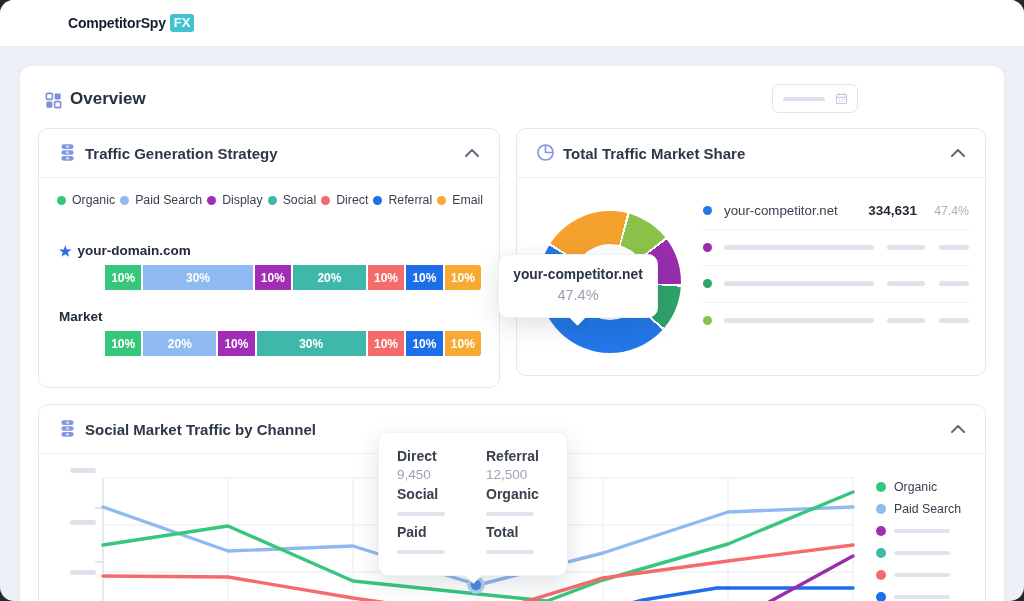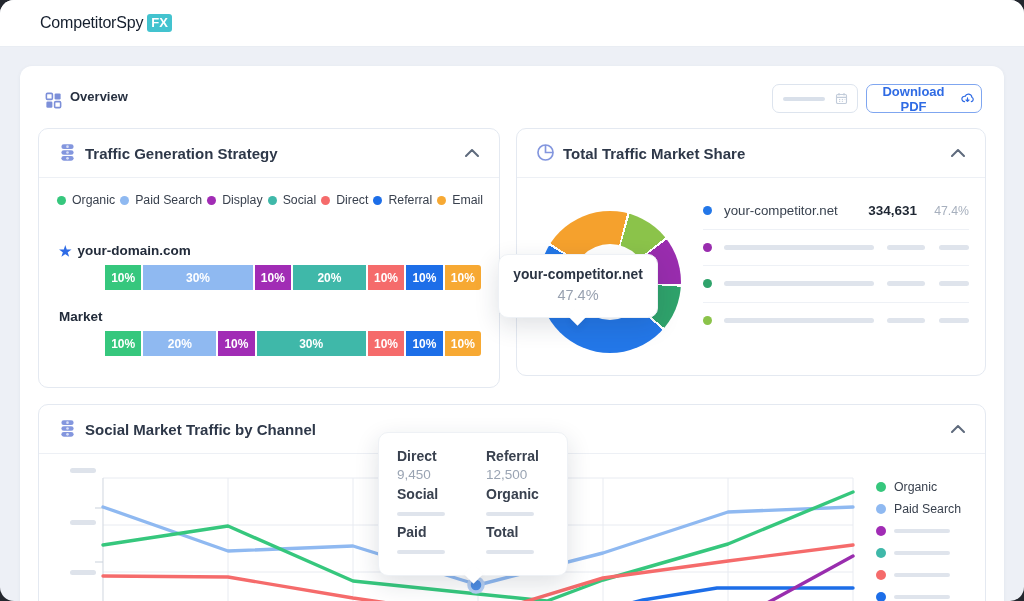--- a/index.html
+++ b/index.html
@@ -1,25 +1,25 @@
 <!DOCTYPE html>
 <html><head>
 <meta charset="utf-8">
 <style>
   html,body{margin:0;padding:0;background:#23272e;font-family:"Liberation Sans",sans-serif;}
   .stage{position:relative;width:1024px;height:601px;margin:0 auto;background:#edf0f6;border-radius:14px;overflow:hidden;}
   
   .navbar{position:absolute;left:0;top:0;width:1024px;height:46px;background:#ffffff;border-bottom:1px solid #e9edf3;}
   .logo{position:absolute;left:40px;top:0;height:46px;display:flex;align-items:center;}
-  .logo-name{font-size:16px;font-weight:400;color:#141e2d;letter-spacing:-0.2px;}
+  .logo-name{font-size:14px;font-weight:700;color:#141e2d;letter-spacing:-0.2px;margin-left:28px;}
   .logo-badge{margin-left:4px;background:#43c3cf;color:#fff;font-size:13px;font-weight:700;padding:1px 4px 2px;border-radius:3px;}
   
   .panel{position:absolute;left:20px;top:66px;width:984px;height:600px;background:#ffffff;border-radius:12px;box-shadow:0 1px 4px rgba(40,60,90,.06);}
   .pg-icon{position:absolute;left:44px;top:91px;width:19px;height:19px;}
-  .pg-title{position:absolute;left:70px;top:89px;font-size:13px;font-weight:700;color:#273040;margin:0;}
+  .pg-title{position:absolute;left:70px;top:89px;font-size:17px;font-weight:700;color:#273040;margin:0;}
   .date-input{position:absolute;left:772px;top:84px;width:86px;height:29px;border:1px solid #dde4ee;border-radius:7px;background:#fff;box-sizing:border-box;display:flex;align-items:center;justify-content:space-between;padding:0 8px 0 10px;}
   .date-skel{width:42px;height:4px;border-radius:2px;background:#d9e0ea;}
   .dl-btn{position:absolute;left:866px;top:84px;width:116px;height:29px;border:1px solid #7fa6f0;border-radius:7px;background:#fff;box-sizing:border-box;display:flex;align-items:center;justify-content:center;gap:6px;cursor:pointer;}
   .dl-btn span{font-size:13px;font-weight:700;color:#2f6be4;}
   
   .card{position:absolute;background:#fff;border:1px solid #e4e9f1;border-radius:10px;box-sizing:border-box;}
   .card-strategy{left:38px;top:128px;width:462px;height:260px;}
   .card-share{left:516px;top:128px;width:470px;height:248px;}
   .card-channel{left:38px;top:404px;width:948px;height:260px;}
   .card-head-icon{position:absolute;left:18px;top:13px;width:21px;height:21px;}
@@ -89,27 +89,20 @@
 
   <div class="date-input">
     <span class="date-skel"></span>
     <svg width="15" height="15" viewBox="0 0 24 24">
       <rect x="4" y="5.5" width="16" height="14.5" rx="2" fill="none" stroke="#c2ccda" stroke-width="1.8"></rect>
       <path d="M8 3.2v4 M16 3.2v4 M4 10.2h16" stroke="#c2ccda" stroke-width="1.8" fill="none"></path>
       <path d="M8 13.5h2m2.5 0h2m2.5 0h1 M8 16.5h2m2.5 0h2" stroke="#c2ccda" stroke-width="1.6"></path>
     </svg>
   </div>
 
-  <button class="dl-btn">
-    <span>Download PDF</span>
-    <svg width="17" height="17" viewBox="0 0 24 24">
-      <path d="M7.3 17a4.3 4.3 0 1 1 .9-8.5A5.6 5.6 0 0 1 19 10a3.7 3.7 0 0 1-.9 7" fill="none" stroke="#2f6be4" stroke-width="1.9" stroke-linecap="round"></path>
-      <path d="M12 10.8v5.6 M9.7 14.4l2.3 2.3 2.3-2.3" fill="none" stroke="#2f6be4" stroke-width="1.9" stroke-linecap="round" stroke-linejoin="round"></path>
-    </svg>
-  </button>
 
   <section class="card card-strategy">
     <svg class="card-head-icon" viewBox="0 0 24 24">
       <rect x="5" y="2.6" width="14" height="5.4" rx="2.7" fill="#8396de"></rect>
       <rect x="5" y="9.3" width="14" height="5.4" rx="2.7" fill="#8396de"></rect>
       <rect x="5" y="16" width="14" height="5.4" rx="2.7" fill="#8396de"></rect>
       <circle cx="12" cy="5.3" r="1.5" fill="#d9e0f6"></circle>
         <circle cx="12" cy="12" r="1.5" fill="#d9e0f6"></circle>
         <circle cx="12" cy="18.7" r="1.5" fill="#d9e0f6"></circle>
     </svg>

